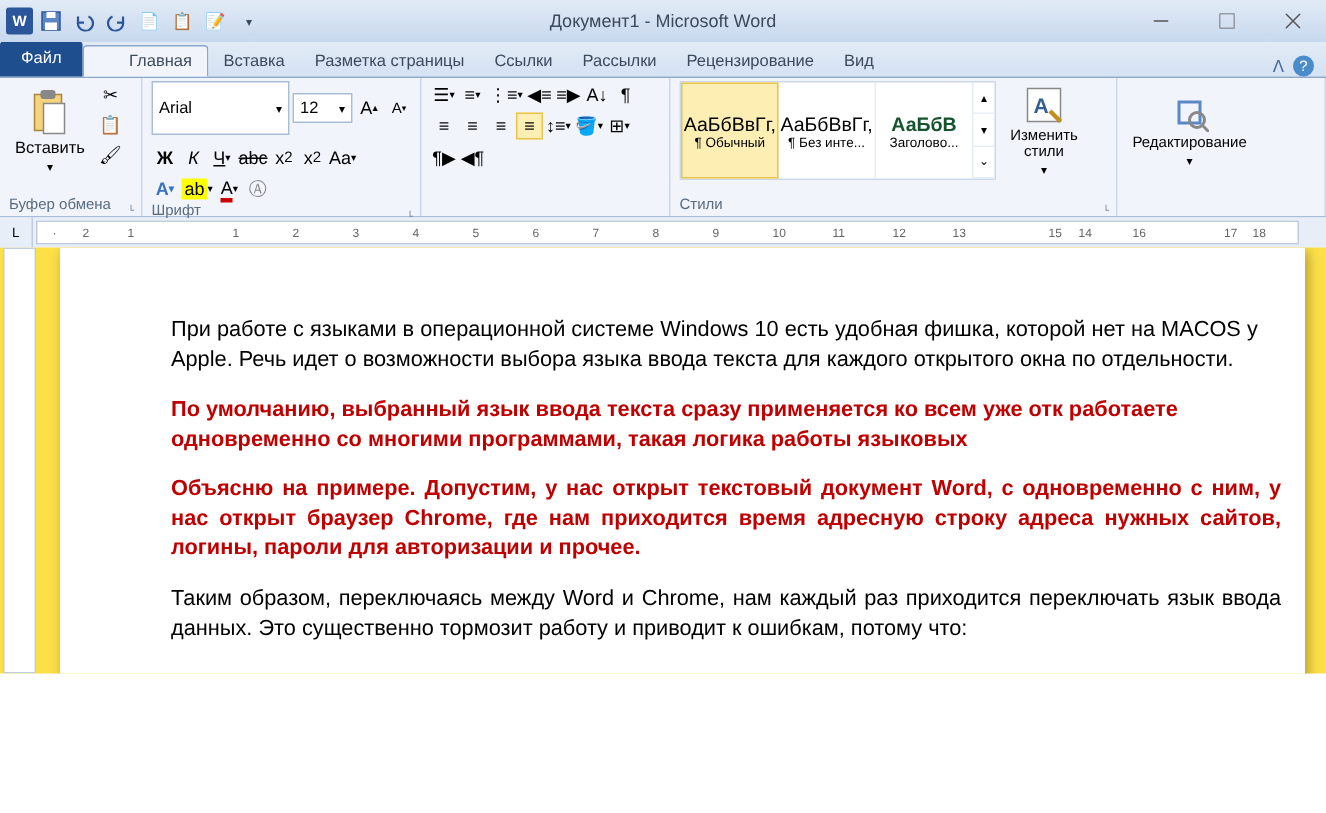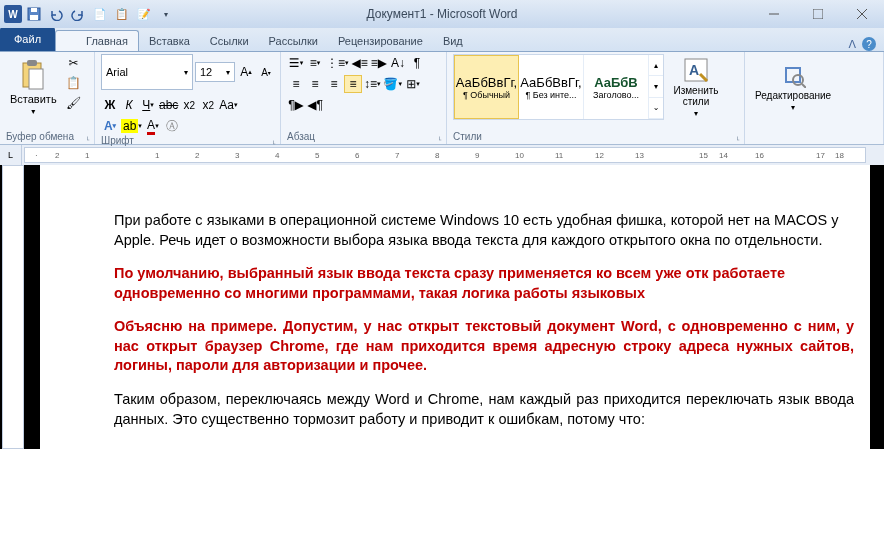--- a/index.html
+++ b/index.html
@@ -32,21 +32,21 @@
 .style-gal{display:flex;border:1px solid #cbd8ea;background:#fff;height:66px;}
 .style-item{width:65px;border-right:1px solid #e5edf7;display:flex;flex-direction:column;align-items:center;justify-content:center;font-size:9px;padding:2px;}
 .style-item.sel{background:#fdeeb3;border:1px solid #e8c44e;}
 .style-prev{font-size:13px;}
 .style-arrows{width:14px;display:flex;flex-direction:column;}
 .style-arrows div{flex:1;display:flex;align-items:center;justify-content:center;font-size:8px;border-bottom:1px solid #e5edf7;}
 .ruler-area{height:20px;background:#e8eef7;display:flex;}
 .ruler-btn{width:22px;border-right:1px solid #c0cde0;background:#e8eef7;display:flex;align-items:center;justify-content:center;font-size:9px;}
 .h-ruler{flex:1;background:#fff;border:1px solid #c0cde0;position:relative;font-size:8px;color:#666;overflow:hidden;margin:2px 18px 2px 2px;}
 .h-ruler .tick{position:absolute;top:3px;}
-.doc-area{height:284px;background:#000000;display:flex;overflow:hidden;}
+.doc-area{height:284px;background:#fde047;display:flex;overflow:hidden;}
 .v-ruler{width:22px;background:#fff;border:1px solid #c0cde0;margin:0 2px 0 2px;}
 .page{background:#fff;margin-left:14px;margin-top:0;width:830px;height:600px;box-shadow:2px 2px 8px rgba(0,0,0,0.3);padding:46px 0 0 74px;}
 .doc-text{font-family:Arial,sans-serif;font-size:14.5px;line-height:1.35;color:#000;width:740px;}
 .doc-text p{margin-bottom:14px;}
 .red-bold{color:#c00000;font-weight:bold;}
 .justify{text-align:justify;}
 svg{display:block;}
 </style>
 </head>
 <body>
@@ -96,20 +96,21 @@
           <line x1="10" y1="0" x2="0" y2="10" stroke="currentColor"></line>
         </svg>
       </div>
   </div>
 </div>
 
 <div class="tabbar">
   <div class="file-tab">Файл</div>
   <div class="tab active">Главная</div>
   <div class="tab">Вставка</div>
+  <div class="tab">Разметка страницы</div>
   <div class="tab">Ссылки</div>
   <div class="tab">Рассылки</div>
   <div class="tab">Рецензирование</div>
   <div class="tab">Вид</div>
   <div class="tabbar-right">
     <span style="color:#4a6a9c;">ᐱ</span>
     <span style="background:#4a8cca;color:#fff;border-radius:50%;width:14px;height:14px;display:inline-flex;align-items:center;justify-content:center;font-size:10px;">?</span>
   </div>
 </div>
 
@@ -201,21 +202,20 @@
         <div class="fbtn" style="background:#fdeeb3;border-color:#e8c44e;">≡</div>
         <div class="fbtn">↕≡<span style="font-size:7px;">▾</span></div>
         <div class="fbtn">🪣<span style="font-size:7px;">▾</span></div>
         <div class="fbtn">⊞<span style="font-size:7px;">▾</span></div>
       </div>
       <div class="btnrow">
         <div class="fbtn">¶▶</div>
         <div class="fbtn">◀¶</div>
       </div>
     </div>
-    <div class="grp-label">Абзац</div>
   </div>
 
   <div class="grp" style="width:298px;">
     <div class="grp-body">
       <div class="style-gal">
         <div class="style-item sel">
           <div class="style-prev">АаБбВвГг,</div>
           <div>¶ Обычный</div>
         </div>
         <div class="style-item">

